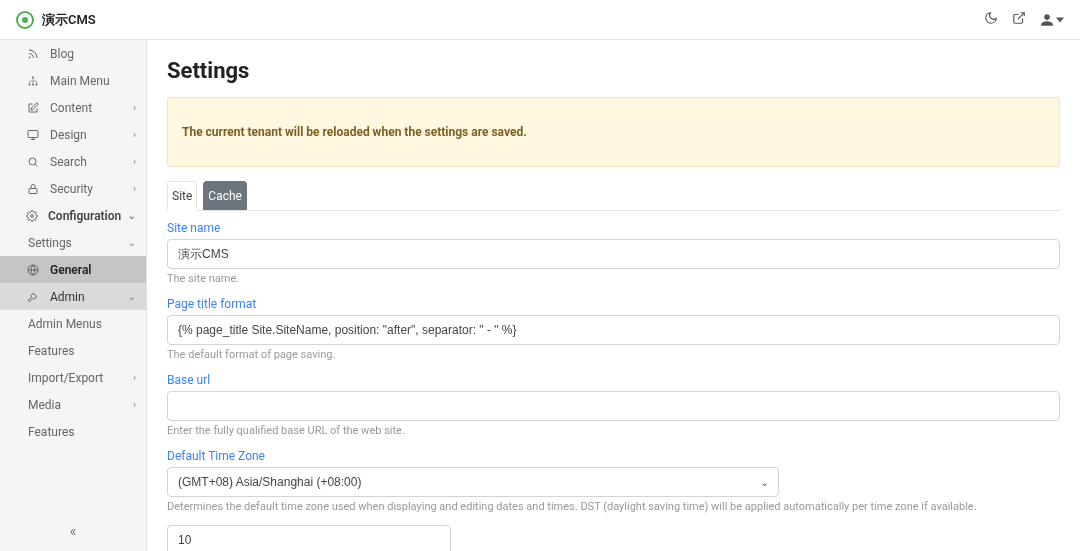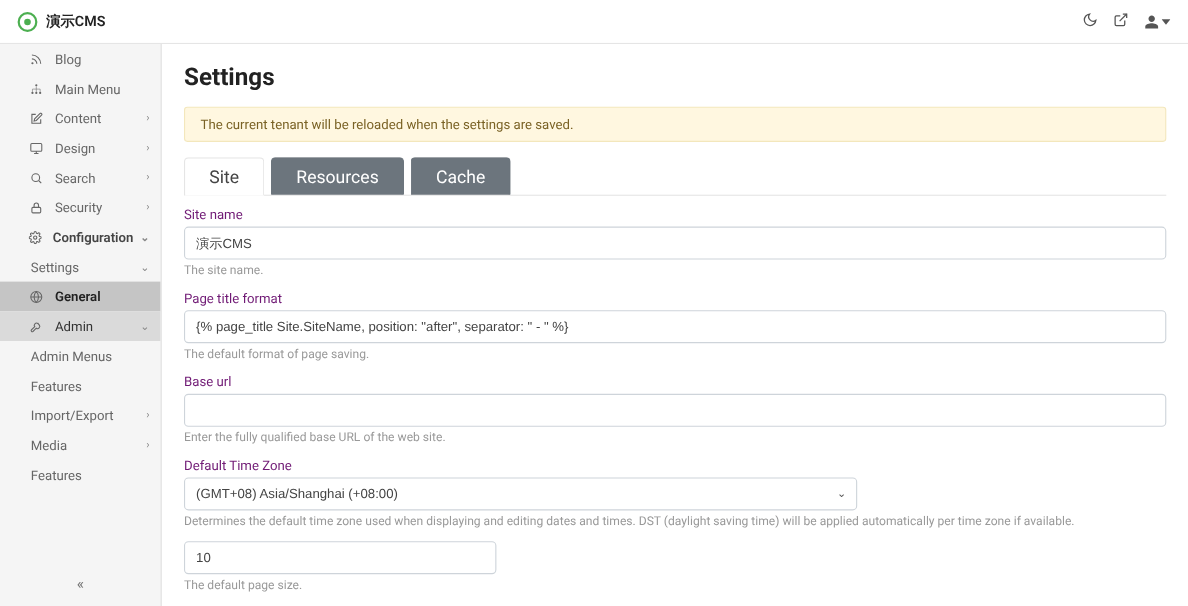--- a/index.html
+++ b/index.html
@@ -92,50 +92,51 @@
       flex: 1;
       padding: 18px 20px;
       overflow-y: auto;
       background: #fff;
     }
     .page-title { font-size: 22px; font-weight: 700; margin-bottom: 14px; color:#222; }
     .alert {
       background: #fff7e0;
       border: 1px solid #f3e7bc;
       color: #7a6225;
-      padding: 8px 14px;
+      padding: 27px 14px;
       border-radius: 3px;
       font-size: 12px;
       margin-bottom: 14px;
+      font-weight: bold;
     }
     .tabs {
       display: flex;
       gap: 6px;
       margin-bottom: 10px;
       border-bottom: 1px solid #e5e5e5;
     }
     .tab {
-      padding: 7px 22px;
-      font-size: 16px;
+      padding: 7px 4px;
+      font-size: 12px;
       border-radius: 4px 4px 0 0;
       cursor: pointer;
       background: #6c757d;
       color: #fff;
       border: 1px solid #6c757d;
       border-bottom: none;
     }
     .tab.active {
       background: #fff;
       color: #444;
       border: 1px solid #e5e5e5;
       border-bottom: 1px solid #fff;
       margin-bottom: -1px;
     }
     .form-group { margin-bottom: 12px; }
-    .form-label { font-size: 12px; color: #701a75; margin-bottom: 4px; display:block; }
+    .form-label { font-size: 12px; color: #3b82f6; margin-bottom: 4px; display:block; }
     .form-input, .form-select {
       width: 100%;
       height: 30px;
       border: 1px solid #ced4da;
       border-radius: 4px;
       padding: 0 10px;
       font-size: 12px;
       color: #444;
       background: #fff;
     }
@@ -299,21 +300,20 @@
     <div class="sidebar-collapse">«</div>
   </nav>
 
   <main class="main">
     <h1 class="page-title">Settings</h1>
 
     <div class="alert">The current tenant will be reloaded when the settings are saved.</div>
 
     <div class="tabs">
       <div class="tab active">Site</div>
-      <div class="tab">Resources</div>
       <div class="tab">Cache</div>
     </div>
 
     <div class="form-group">
       <label class="form-label">Site name</label>
       <input class="form-input" type="text" value="演示CMS" style="">
       <div class="form-help">The site name.</div>
     </div>
 
     <div class="form-group">

